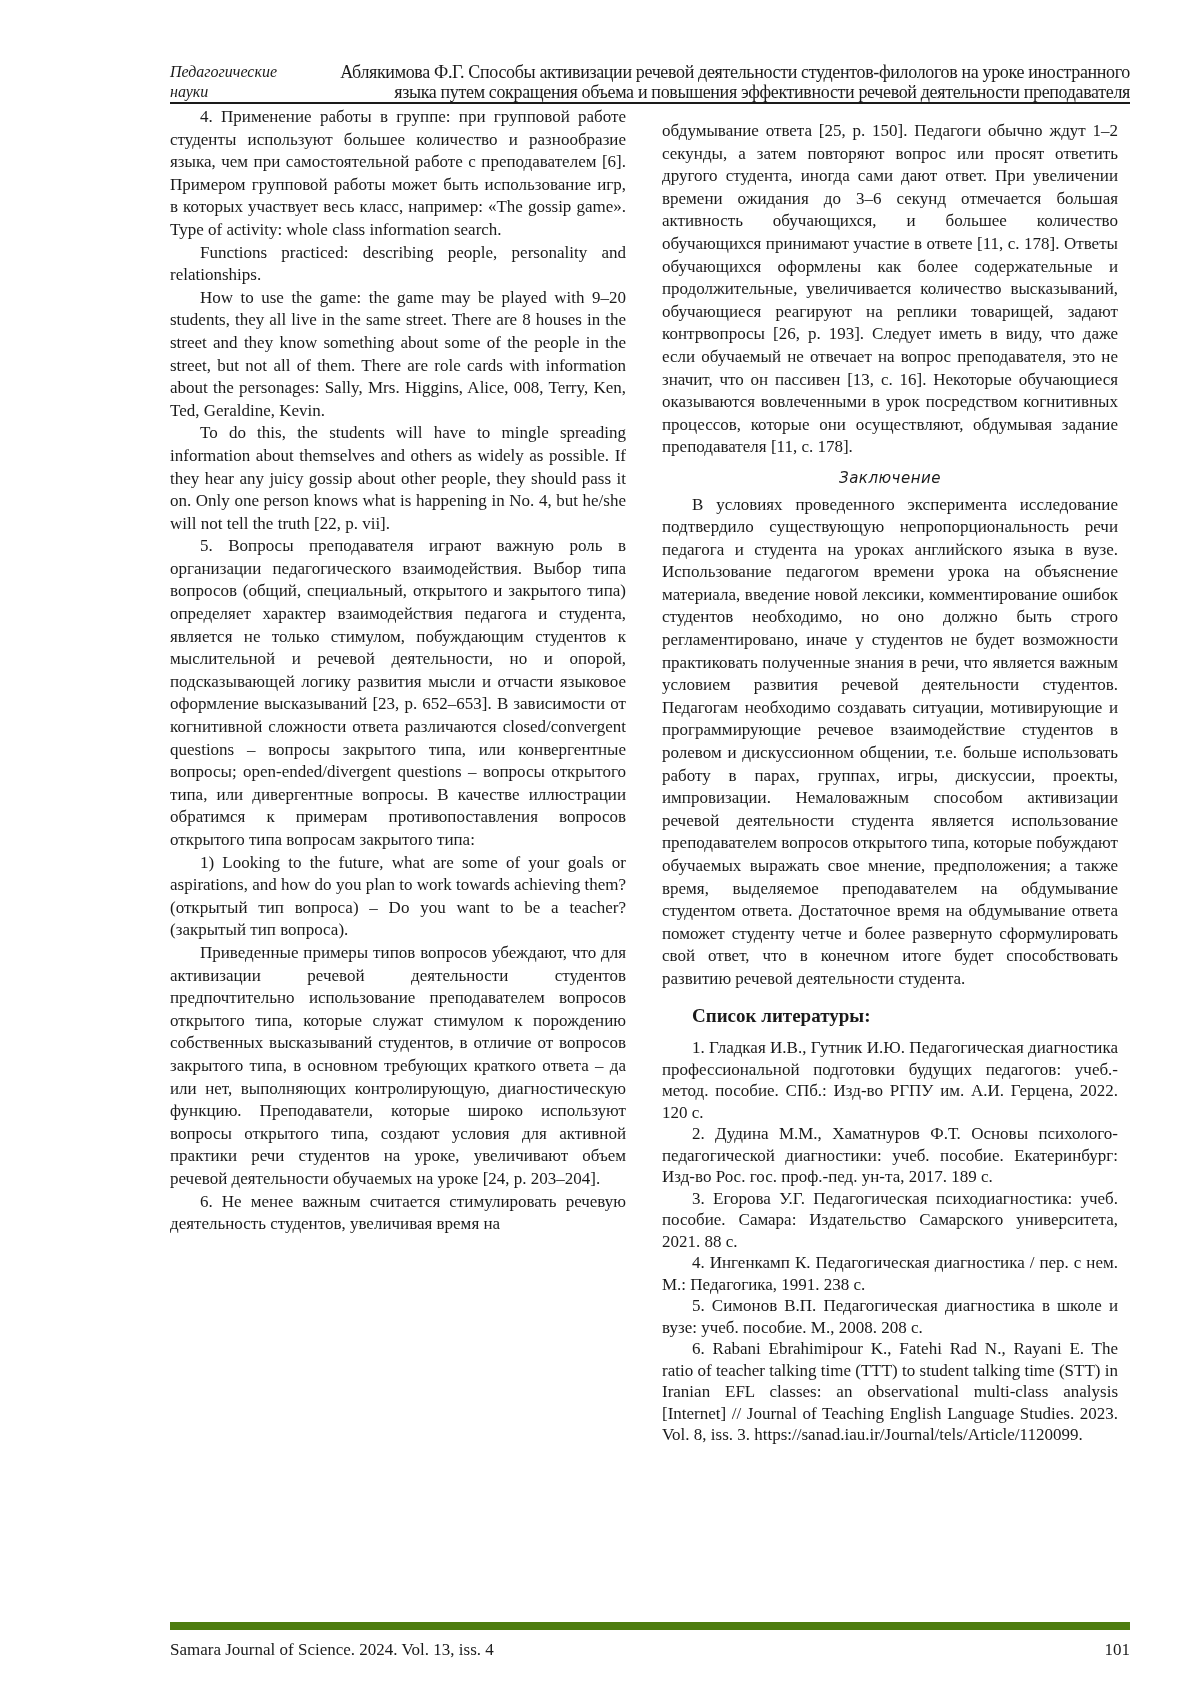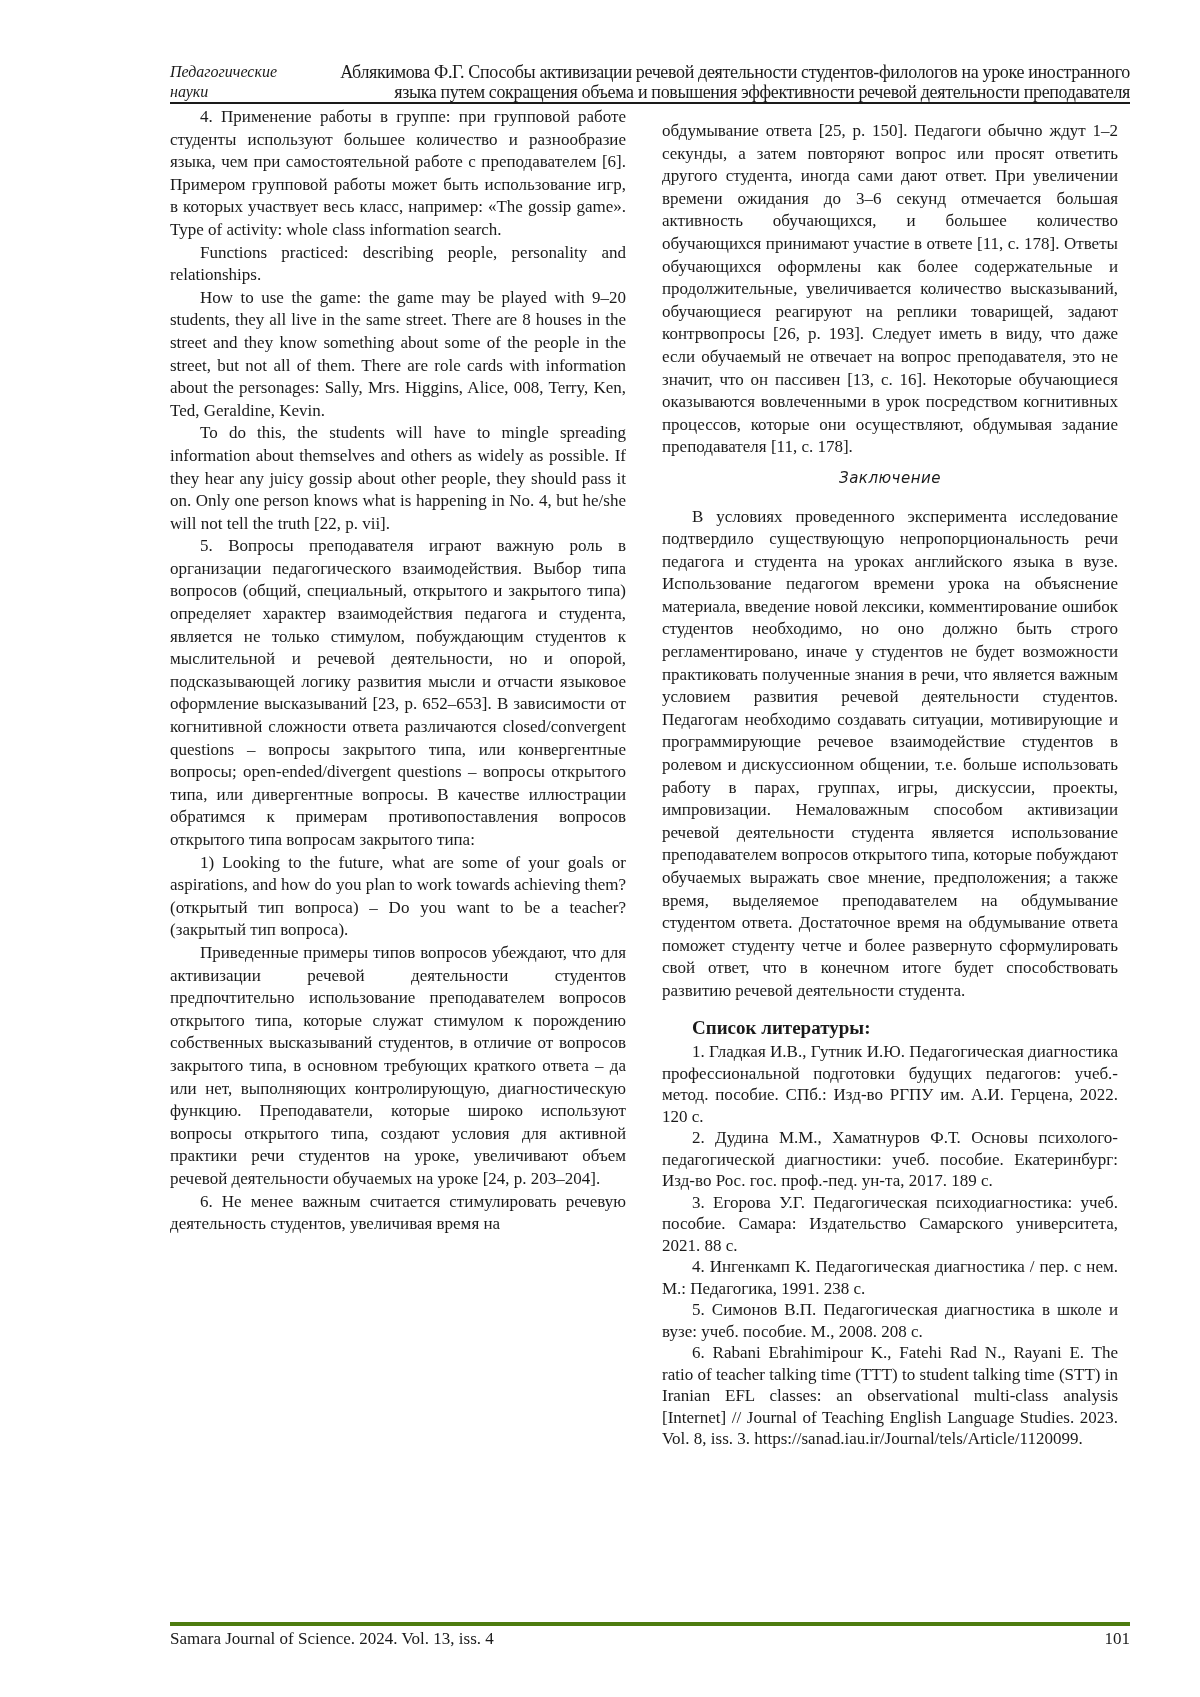--- a/index.html
+++ b/index.html
@@ -7,24 +7,24 @@
   .header { position: absolute; left: 170px; top: 62px; width: 960px; height: 40px; border-bottom: 2px solid #1a1a1a; font-family: Liberation Serif, serif; }
   .header .section { position: absolute; left: 0; top: 0; width: 140px; font-style: italic; font-size: 16px; line-height: 20px; }
   .header .section .hl2 { display:block; border-bottom: 1px solid #1a1a1a; width: 130px; }
   .header .title { position: absolute; left: 150px; top: 0; width: 810px; font-size: 18px; line-height: 20px; text-align: right; letter-spacing: -0.35px; }
   .header .title span { display: block; }
   .col { position: absolute; top: 106px; width: 456px; font-size: 17px; line-height: 22.6px; text-align: justify; }
   .col.left { left: 170px; }
   .col.right { left: 662px; }
   .col p { margin: 0; text-indent: 30px; hyphens: auto; }
   .col p.noind { text-indent: 0; margin-top: 14px; }
-  .section-heading { text-align: center; font-family: "DejaVu Sans", sans-serif; font-style: italic; font-size: 15px; margin: 8px 0 16px 0; letter-spacing: 0.5px; }
-  .refs-title { font-weight: bold; font-size: 19px; margin: 14px 0 2px 30px; }
+  .section-heading { text-align: center; font-family: "DejaVu Sans", sans-serif; font-style: italic; font-size: 15px; margin: 8px 0 4px 0; letter-spacing: 0.5px; }
+  .refs-title { font-weight: bold; font-size: 19px; margin: 14px 0 10px 30px; }
   .refs p { font-size: 17px; line-height: 21.5px; }
-  .footer { position: absolute; left: 170px; top: 1622px; width: 960px; border-top: 4px solid #4d7c0f; font-size: 17px; padding-top: 3px; }
+  .footer { position: absolute; left: 170px; top: 1622px; width: 960px; border-top: 8px solid #4d7c0f; font-size: 17px; padding-top: 10px; }
   .footer .journal { float: left; }
   .footer .page { float: right; }
 </style>
 </head>
 <body>
 
 <div class="header">
   <div class="section">
     <span>Педагогические</span><span class="hl2">науки</span>
   </div>

